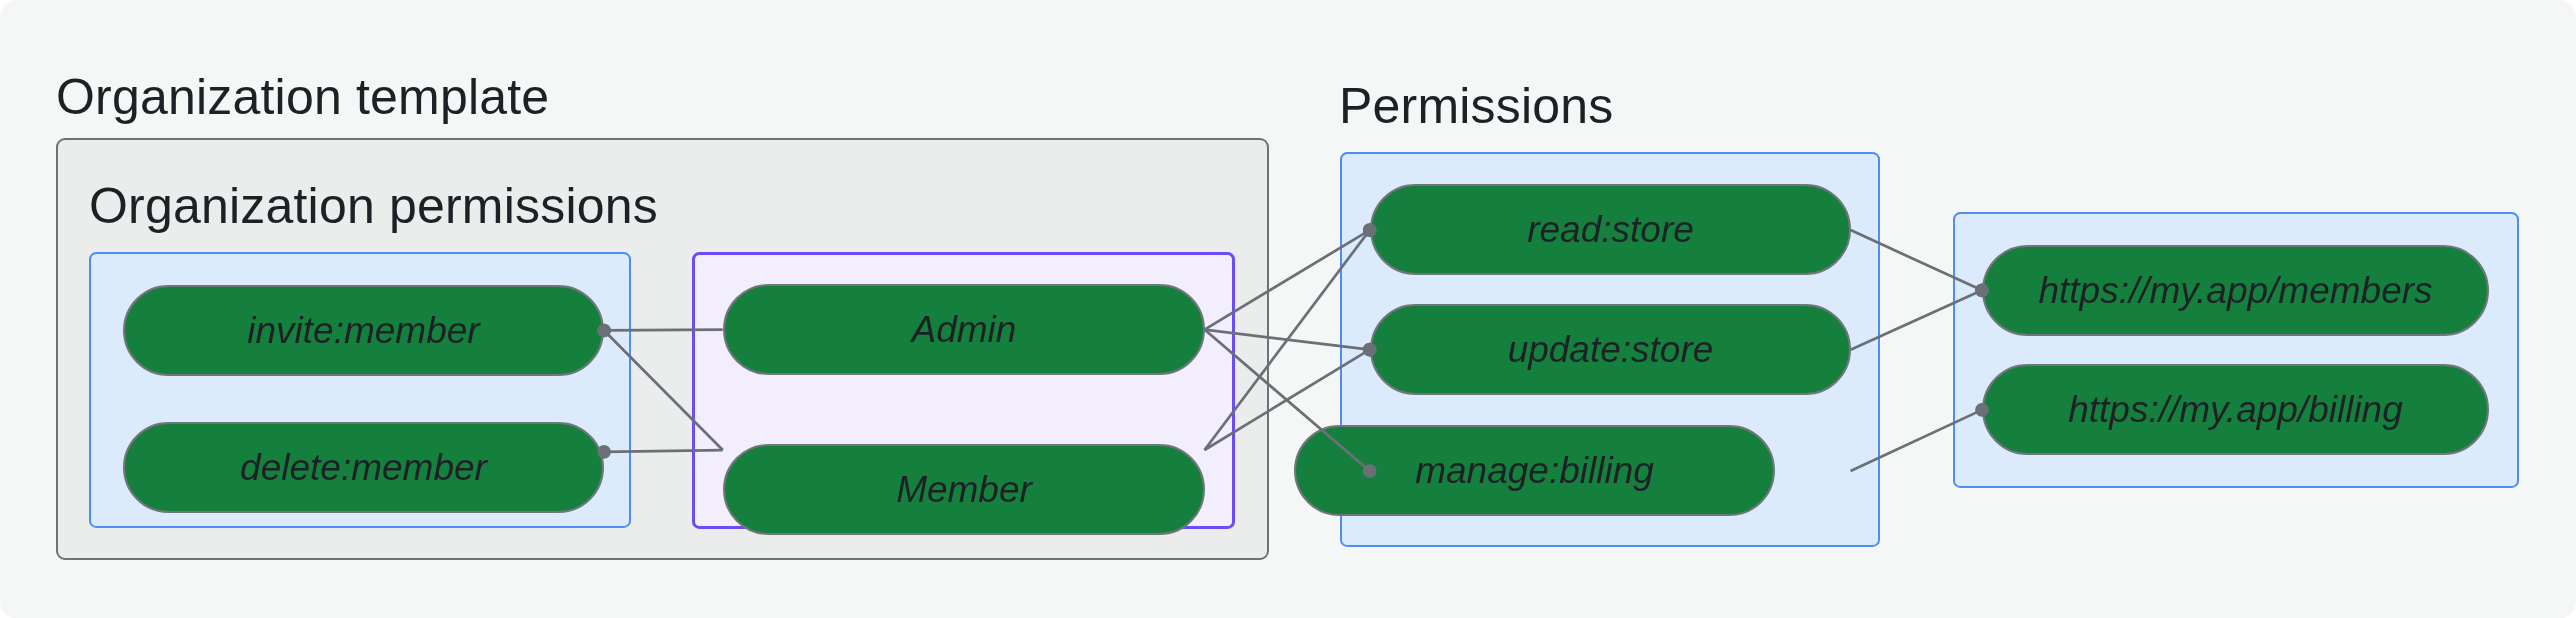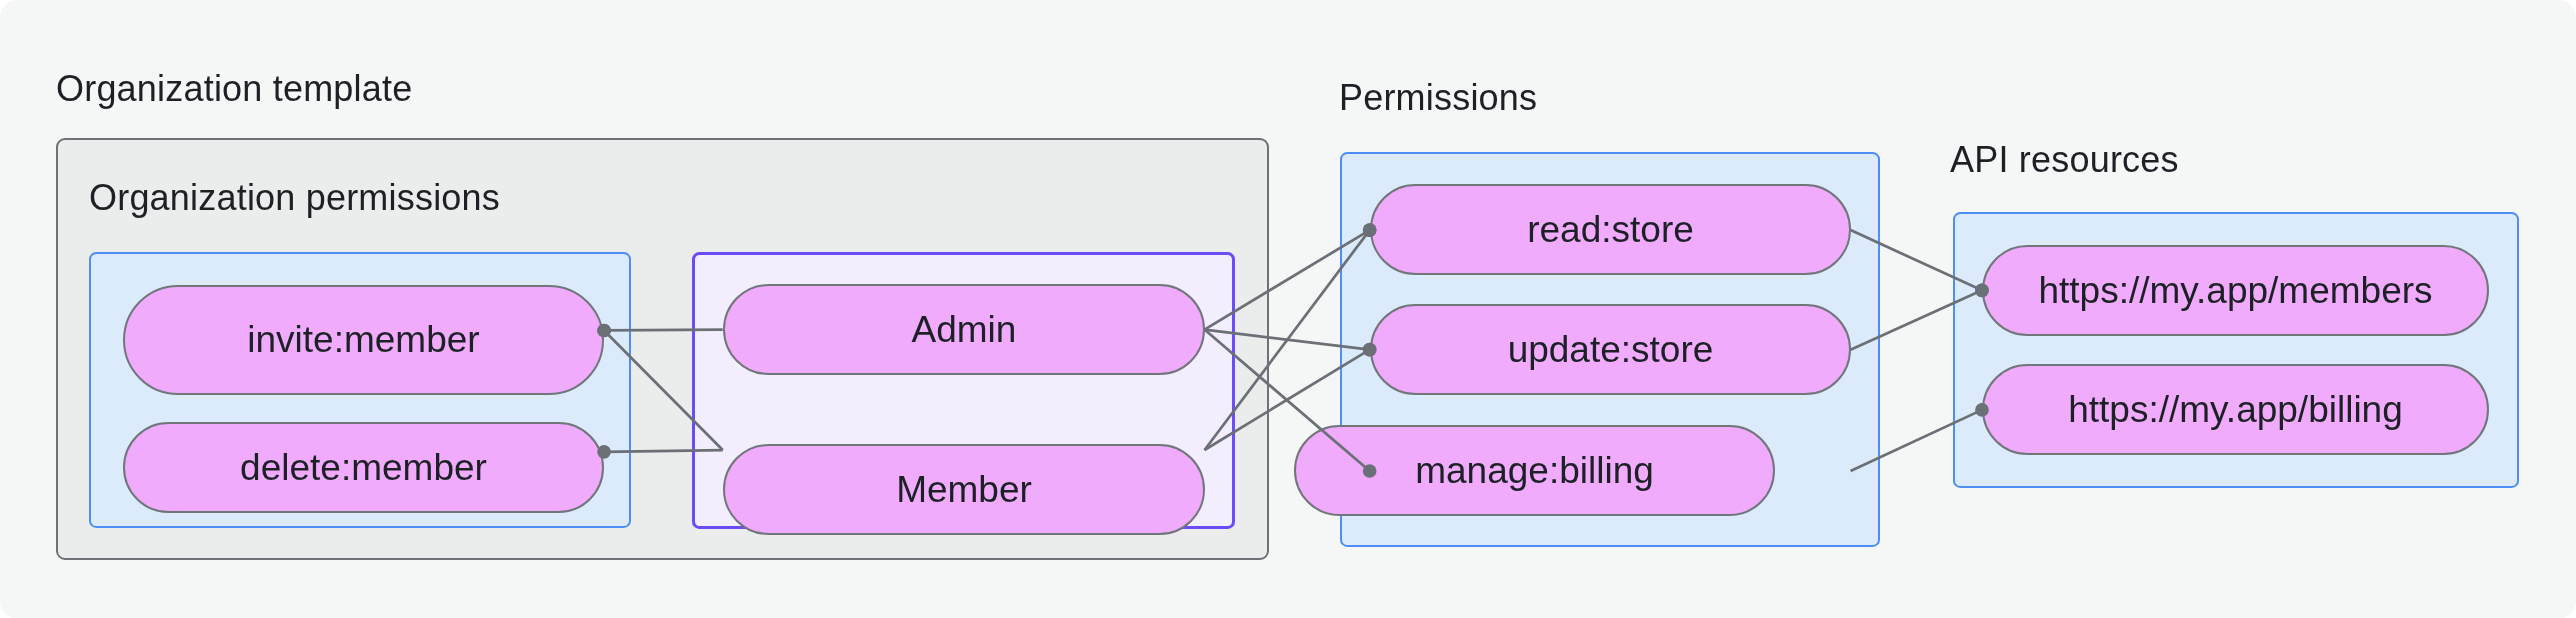--- a/index.html
+++ b/index.html
@@ -8,47 +8,48 @@
     width: 2576px;
     height: 619px;
     background: #f5f6f6;
     border-radius: 18px;
     overflow: hidden;
     font-family: "Liberation Sans", "DejaVu Sans", sans-serif;
     color: #1d2126;
   }
   .heading {
     position: absolute;
-    font-size: 36px;
+    font-size: 50px;
     font-weight: 500;
     letter-spacing: 0.2px;
     white-space: nowrap;
     z-index: 2;
   }
   .group-box {
     position: absolute;
     box-sizing: border-box;
     border-radius: 9px;
     z-index: 1;
   }
   .box-gray   { background: #ebedec; border: 2.7px solid #6e7276; }
   .box-blue   { background: #dcebfc; border: 2.7px solid #4d8df5; border-radius: 7.3px; }
   .box-purple { background: #f3eefd; border: 3.7px solid #6b4cf6; border-radius: 7.3px; }
   .pill {
     position: absolute;
     box-sizing: border-box;
-    background: #f0abfc;
+    background: #15803d;
     border: 2.7px solid #71767b;
     border-radius: 912px;
     display: flex;
     align-items: center;
     justify-content: center;
     font-size: 37px;
     white-space: nowrap;
     z-index: 2;
+    font-style: italic;
   }
   .wires {
     position: absolute;
     left: 0; top: 0;
     width: 2576px;
     height: 619px;
     z-index: 3;
     pointer-events: none;
   }
 
@@ -58,21 +59,21 @@
   #box-org-roles       { left: 692px;  top: 252px; width: 543px;  height: 277px; }
   #box-permissions     { left: 1340px; top: 152px; width: 540px;  height: 395px; }
   #box-api-resources   { left: 1953px; top: 212px; width: 566px;  height: 276px; }
 
   #h-template        { left: 56px;   top: 68px;  }
   #h-org-permissions { left: 89px;   top: 177px; }
   #h-org-roles       { left: 692px;  top: 177px; }
   #h-permissions     { left: 1339px; top: 77px;  }
   #h-api-resources   { left: 1950px; top: 139px; }
 
-  #pill-invite  { left: 123px;  top: 285px; width: 481px; height: 110px; }
+  #pill-invite  { left: 123px;  top: 285px; width: 481px; height: 91px; }
   #pill-delete  { left: 123px;  top: 406px; width: 481px; height: 91px; margin-top: 16px; }
   #pill-admin   { left: 723px;  top: 284px; width: 482px; height: 91px; }
   #pill-member  { left: 723px;  top: 404px; width: 482px; height: 91px; margin-top: 40px; }
   #pill-read    { left: 1370px; top: 184px; width: 481px; height: 91px; }
   #pill-update  { left: 1370px; top: 304px; width: 481px; height: 91px; }
   #pill-manage  { left: 1294px; top: 425px; width: 481px; height: 91px; }
   #pill-members-url { left: 1982px; top: 245px; width: 507px; height: 91px; }
   #pill-billing-url { left: 1982px; top: 364px; width: 507px; height: 91px; }
 </style>
 </head>
@@ -85,21 +86,20 @@
   <div class="group-box box-gray" id="box-template"></div>
 
   <div class="heading" id="h-org-permissions">Organization permissions</div>
   <div class="group-box box-blue" id="box-org-permissions"></div>
 
   <div class="group-box box-purple" id="box-org-roles"></div>
 
   <div class="heading" id="h-permissions">Permissions</div>
   <div class="group-box box-blue" id="box-permissions"></div>
 
-  <div class="heading" id="h-api-resources">API resources</div>
   <div class="group-box box-blue" id="box-api-resources"></div>
 
   <div class="pill" id="pill-invite">invite:member</div>
   <div class="pill" id="pill-delete">delete:member</div>
 
   <div class="pill" id="pill-admin">Admin</div>
   <div class="pill" id="pill-member">Member</div>
 
   <div class="pill" id="pill-read">read:store</div>
   <div class="pill" id="pill-update">update:store</div>

